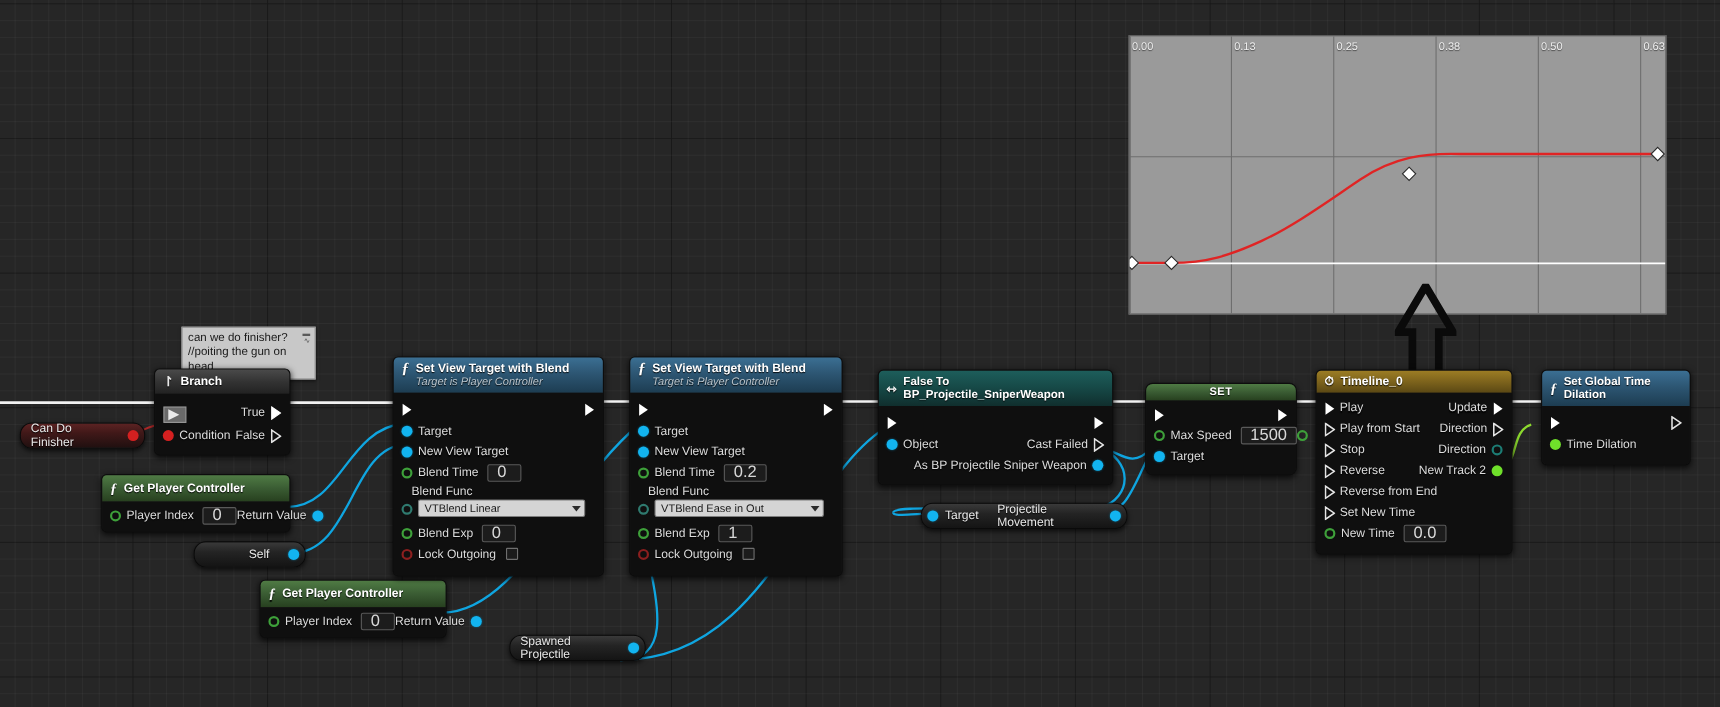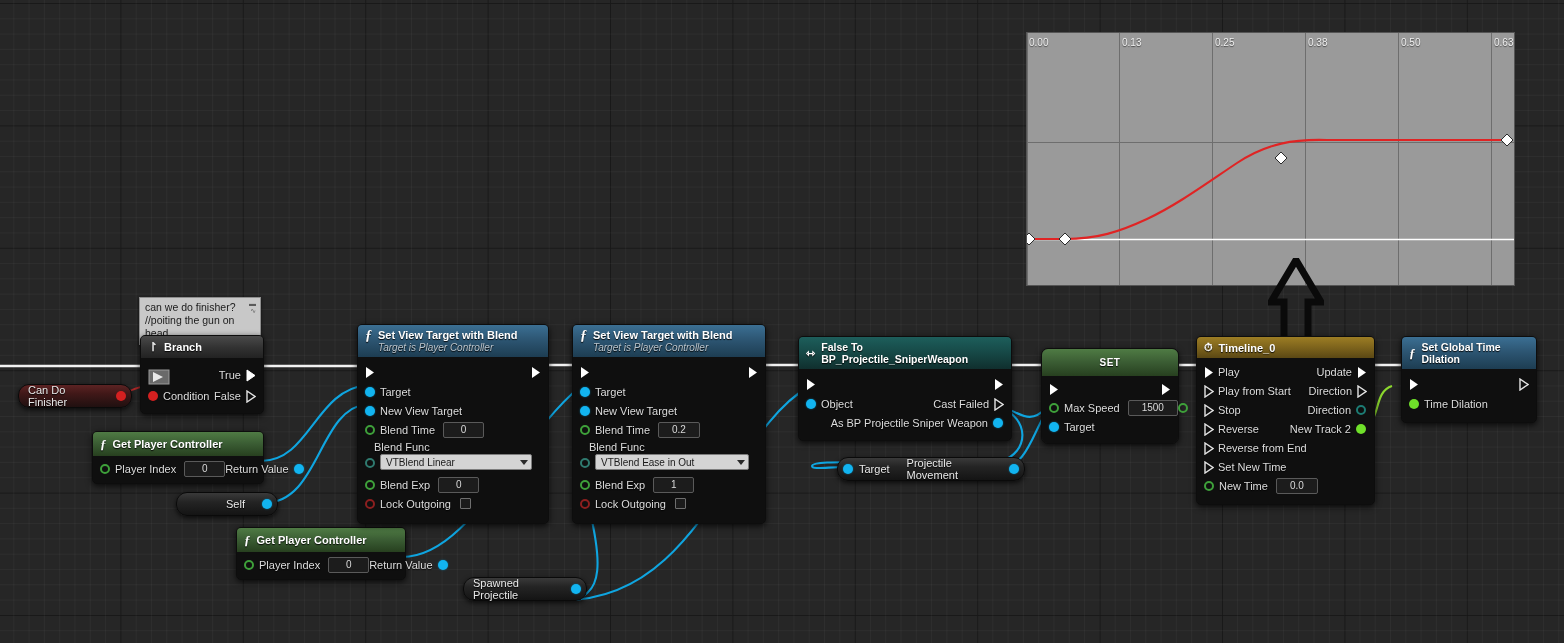--- a/index.html
+++ b/index.html
@@ -59,22 +59,22 @@
   .dot{width:10px;height:10px;border-radius:50%;flex:0 0 auto;}
   .dot.blue{background:#12b4f0;box-shadow:0 0 2px #0a6c90;}
   .dot.red{background:#d42020;}
   .dot.green{background:#6fe02a;}
   .ring{width:10px;height:10px;border-radius:50%;border:2px solid #3ea03a;box-sizing:border-box;flex:0 0 auto;}
   .ring.teal{border-color:#1c7c74;}
   .ring.dark{border-color:#2f7a6f;}
 
   .valbox{
     background:#1c1c1c;border:1px solid #5a5a5a;border-radius:2px;
-    min-width:13px;height:14px;line-height:14px;padding:0 13px;
-    font-size:10px;color:#d8d8d8;text-align:center;margin-left:3px;
+    min-width:13px;height:14px;line-height:14px;padding:0 8px;
+    font-size:15px;color:#d8d8d8;text-align:left;margin-left:3px;
   }
   .combo{
     margin:1px 8px 2px 16px;background:#d4d4d4;border:1px solid #7d7d7d;border-radius:2px;
     height:14px;display:flex;align-items:center;justify-content:space-between;
     padding:0 3px 0 5px;color:#1a1a1a;font-size:10px;
   }
   .combo .carr{width:0;height:0;border-left:4px solid transparent;border-right:4px solid transparent;border-top:5px solid #2a2a2a;}
   .sublabel{font-size:11px;color:#dcdcdc;padding-left:16px;margin-top:2px;text-shadow:0 1px 1px #000;}
   .chk{width:9px;height:9px;background:#1b1b1b;border:1px solid #6e6e6e;border-radius:1px;margin-left:4px;}
 
@@ -86,20 +86,21 @@
     text-shadow:0 1px 1px #000;
   }
   .pill.redv{background:linear-gradient(to bottom,#5c2323 0%,#401818 40%,#201010 100%);}
   .pill.dim{background:linear-gradient(to bottom,#3a3a3a 0%,#242424 40%,#141414 100%);}
 
   
   #note{
     position:absolute;background:#c8c8c8;border:1px solid #8e8e8e;
     color:#1a1a1a;font-size:10.5px;line-height:13px;padding:3px 5px 4px 5px;
     box-shadow:0 1px 3px rgba(0,0,0,.6);
+    margin-left:26px;
   }
   #note .gl{position:absolute;right:3px;top:2px;font-size:7px;color:#5a5a5a;letter-spacing:1px;line-height:7px;text-align:right;}
   #note .tail{position:absolute;left:6px;bottom:-6px;width:0;height:0;border-left:5px solid transparent;border-right:5px solid transparent;border-top:6px solid #c8c8c8;}
 
   
   #curve{
     position:absolute;left:1026px;top:32px;width:489px;height:254px;
     background:#9a9a9a;border:1px solid #555;box-sizing:border-box;
   }
   #curve .tick{position:absolute;top:4px;color:#efefef;font-size:10px;text-shadow:0 1px 1px rgba(0,0,0,.55);padding-left:2px;}
@@ -480,21 +481,21 @@
     <div class="prow">
       <span class="pright">
         <span class="plabel">As BP Projectile Sniper Weapon</span>
         <span class="dot blue"></span>
       </span>
     </div>
   </div>
 </div>
 
 <div class="node" style="left:1041px;top:348px;width:136px;border-radius:7px;">
-  <div class="nhdr hdr-green" style="justify-content:center;border-radius:6px 6px 0 0;padding:8px 8px;">
+  <div class="nhdr hdr-green" style="justify-content:center;border-radius:6px 6px 0 0;padding:2px 8px;">
     <span style="font-size:10px;letter-spacing:.5px;">SET</span>
   </div>
   <div class="nbody" style="padding:3px 0 7px 0;border-radius:0 0 6px 6px;">
     <div class="prow" style="min-height:19px;">
       <span class="pleft">
         <span class="exec">
           <svg width="10" height="13" viewBox="0 0 10 13">
               <polygon points="1,1 9,6.5 1,12" fill="#ffffff"></polygon>
             </svg>
         </span>

